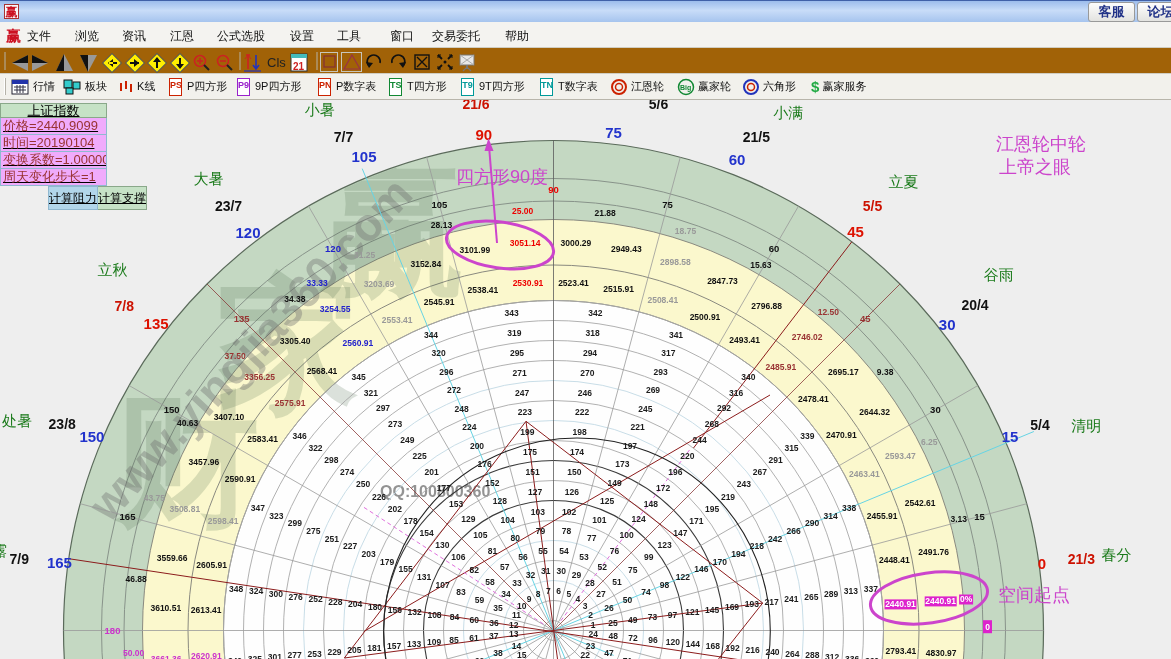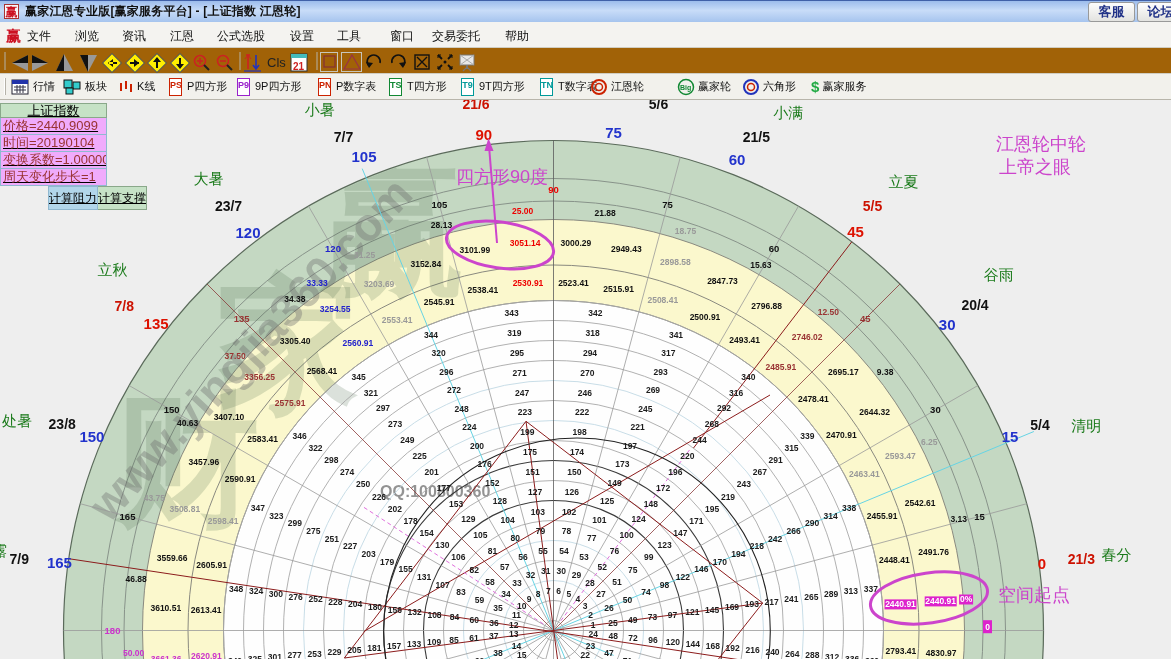--- a/index.html
+++ b/index.html
@@ -18,21 +18,20 @@
 #panel { position:absolute; left:0; top:103px; width:107px; font-size:13px; z-index:5;text-decoration:underline; }
 #panel .hdr { background:#c6e2c6; border:1px solid #8aa88a; text-align:center; color:#000; height:15px; line-height:14px; font-size:13px; }
 #panel .row { background:#f0abfc; border:1px solid #90b8d0; border-top:none; color:#993333; height:17px; line-height:16px; padding-left:2px; white-space:nowrap; overflow:hidden; }
 #panel .btns { display:flex;padding-left:48px; }
 #panel .btns div { height:24px; line-height:22px; text-align:center; font-size:12px; color:#000; white-space:nowrap; }
 svg text { font-family:"Liberation Sans", sans-serif; }
 </style></head>
 <body>
 <div id="titlebar">
     <div class="logo">赢</div>
-    <span class="t">赢家江恩专业版[赢家服务平台] - [上证指数 江恩轮]</span>
 <div class="tbtn" style="left:1088px;">客服</div>
     <div class="tbtn" style="left:1137px;">论坛</div>
   </div>
 <div id="menubar">
     <span class="logo">赢</span>
     <span class="mi" style="left:27px;">文件</span>
     <span class="mi" style="left:75px;">浏览</span>
     <span class="mi" style="left:122px;">资讯</span>
     <span class="mi" style="left:170px;">江恩</span>
     <span class="mi" style="left:217px;">公式选股</span>
@@ -143,21 +142,21 @@
           <line x1="8" y1="2" x2="8" y2="10"></line>
           <line x1="13" y1="5" x2="13" y2="13"></line>
         </g>
       </svg>&nbsp;K线</span>
 <span class="tbi" style="left:169px;"><span class="box2" style="color:#cc2200;border-color:#cc2200;">PS</span>P四方形</span>
 <span class="tbi" style="left:237px;"><span class="box2" style="color:#9922cc;border-color:#9922cc;">P9</span>9P四方形</span>
 <span class="tbi" style="left:318px;"><span class="box2" style="color:#cc2200;border-color:#cc2200;">PN</span>P数字表</span>
 <span class="tbi" style="left:389px;"><span class="box2" style="color:#118833;border-color:#118833;">TS</span>T四方形</span>
 <span class="tbi" style="left:461px;"><span class="box2" style="color:#009999;border-color:#009999;">T9</span>9T四方形</span>
 <span class="tbi" style="left:540px;"><span class="box2" style="color:#009999;border-color:#009999;">TN</span>T数字表</span>
-<span class="tbi" style="left:590px;"><svg width="18" height="18">
+<span class="tbi" style="left:610px;"><svg width="18" height="18">
         <circle cx="9" cy="9" r="7" fill="none" stroke="#cc2200" stroke-width="2"></circle>
         <circle cx="9" cy="9" r="3.5" fill="none" stroke="#cc2200" stroke-width="1.5"></circle>
       </svg>&nbsp;江恩轮</span>
 <span class="tbi" style="left:677px;"><svg width="18" height="18">
         <circle cx="9" cy="9" r="7.5" fill="none" stroke="#118833" stroke-width="1.5"></circle>
         <text x="3" y="12" font-size="7" font-weight="bold" fill="#118833">Big</text>
       </svg>&nbsp;赢家轮</span>
 <span class="tbi" style="left:742px;"><svg width="18" height="18">
         <circle cx="9" cy="9" r="7" fill="none" stroke="#2233bb" stroke-width="2"></circle>
         <circle cx="9" cy="9" r="3.5" fill="none" stroke="#cc2200" stroke-width="1.5"></circle>

